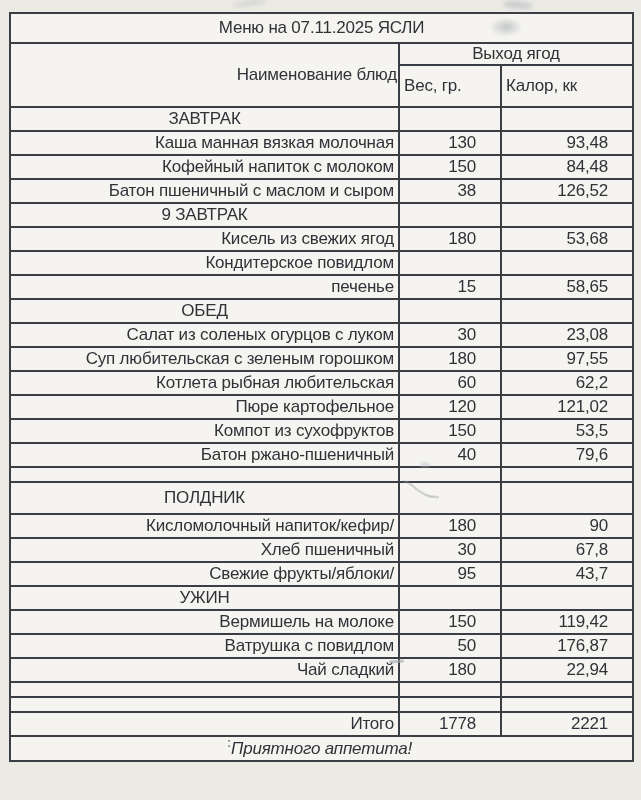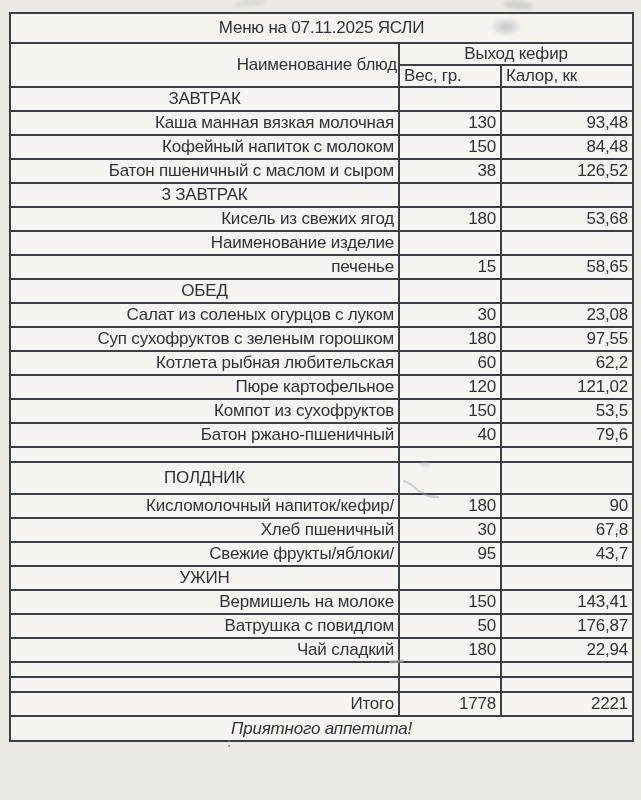--- a/index.html
+++ b/index.html
@@ -55,30 +55,30 @@
   .hdr-output {
     font-weight: bold;
     text-align: center;
     height: 22px;
     padding: 0 2px;
   }
   .hdr-sub {
     font-weight: bold;
     text-align: left;
     height: 22px;
-    padding: 0 4px;
+    padding: 10px 4px;
   }
   td.name {
     text-align: right;
     padding: 1px 4px;
     height: 21px;
   }
   td.num {
     text-align: right;
-    padding: 1px 4px 1px 4px;
+    padding: 1px 24px 1px 4px;
     height: 21px;
     margin-top: 21px;
   }
   td.section {
     text-align: center;
     font-weight: bold;
     padding: 1px 0;
     height: 21px;
   }
   tr.tall td { height: 32px; }
@@ -135,21 +135,21 @@
       <col style="width:389px">
       <col style="width:102px">
       <col style="width:132px">
     </colgroup>
     <thead>
       <tr>
         <th class="title-cell" colspan="3">Меню на 07.11.2025 ЯСЛИ</th>
       </tr>
       <tr>
         <th class="hdr-dish" rowspan="2">Наименование блюд</th>
-        <th class="hdr-output" colspan="2">Выход кефир</th>
+        <th class="hdr-output" colspan="2">Выход ягод</th>
       </tr>
       <tr>
         <th class="hdr-sub">Вес, гр.</th>
         <th class="hdr-sub">Калор, кк</th>
       </tr>
     </thead>
     <tbody id="rows">
         <tr>
           <td class="section">ЗАВТРАК</td>
           <td class="num"></td>
@@ -164,51 +164,51 @@
           <td class="name">Кофейный напиток с молоком</td>
           <td class="num">150</td>
           <td class="num">84,48</td>
         </tr>
         <tr>
           <td class="name">Батон пшеничный с маслом и сыром</td>
           <td class="num">38</td>
           <td class="num">126,52</td>
         </tr>
         <tr>
-          <td class="section">3 ЗАВТРАК</td>
+          <td class="section">9 ЗАВТРАК</td>
           <td class="num"></td>
           <td class="num"></td>
         </tr>
         <tr>
           <td class="name">Кисель из свежих ягод</td>
           <td class="num">180</td>
           <td class="num">53,68</td>
         </tr>
         <tr>
-          <td class="name">Наименование изделие</td>
+          <td class="name">Кондитерское повидлом</td>
           <td class="num"></td>
           <td class="num"></td>
         </tr>
         <tr>
           <td class="name">печенье</td>
           <td class="num">15</td>
           <td class="num">58,65</td>
         </tr>
         <tr>
           <td class="section">ОБЕД</td>
           <td class="num"></td>
           <td class="num"></td>
         </tr>
         <tr>
           <td class="name">Салат из соленых огурцов с луком</td>
           <td class="num">30</td>
           <td class="num">23,08</td>
         </tr>
         <tr>
-          <td class="name">Суп сухофруктов с зеленым горошком</td>
+          <td class="name">Суп любительская с зеленым горошком</td>
           <td class="num">180</td>
           <td class="num">97,55</td>
         </tr>
         <tr>
           <td class="name">Котлета рыбная любительская</td>
           <td class="num">60</td>
           <td class="num">62,2</td>
         </tr>
         <tr>
           <td class="name">Пюре картофельное</td>
@@ -251,21 +251,21 @@
           <td class="num">43,7</td>
         </tr>
         <tr>
           <td class="section">УЖИН</td>
           <td class="num"></td>
           <td class="num"></td>
         </tr>
         <tr>
           <td class="name">Вермишель на молоке</td>
           <td class="num">150</td>
-          <td class="num">143,41</td>
+          <td class="num">119,42</td>
         </tr>
         <tr>
           <td class="name">Ватрушка с повидлом</td>
           <td class="num">50</td>
           <td class="num">176,87</td>
         </tr>
         <tr>
           <td class="name">Чай сладкий</td>
           <td class="num">180</td>
           <td class="num">22,94</td>

